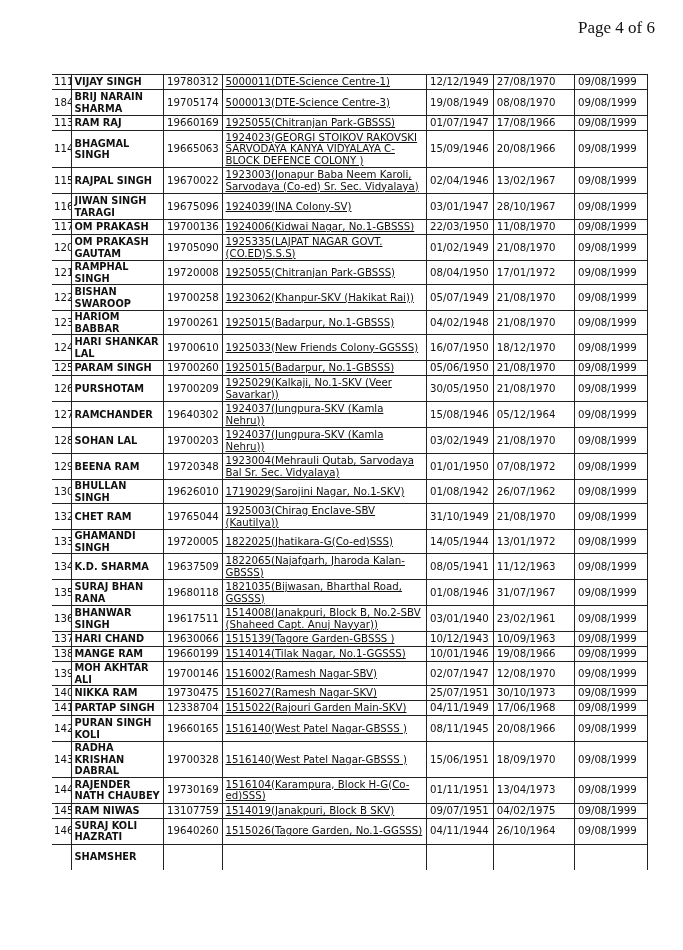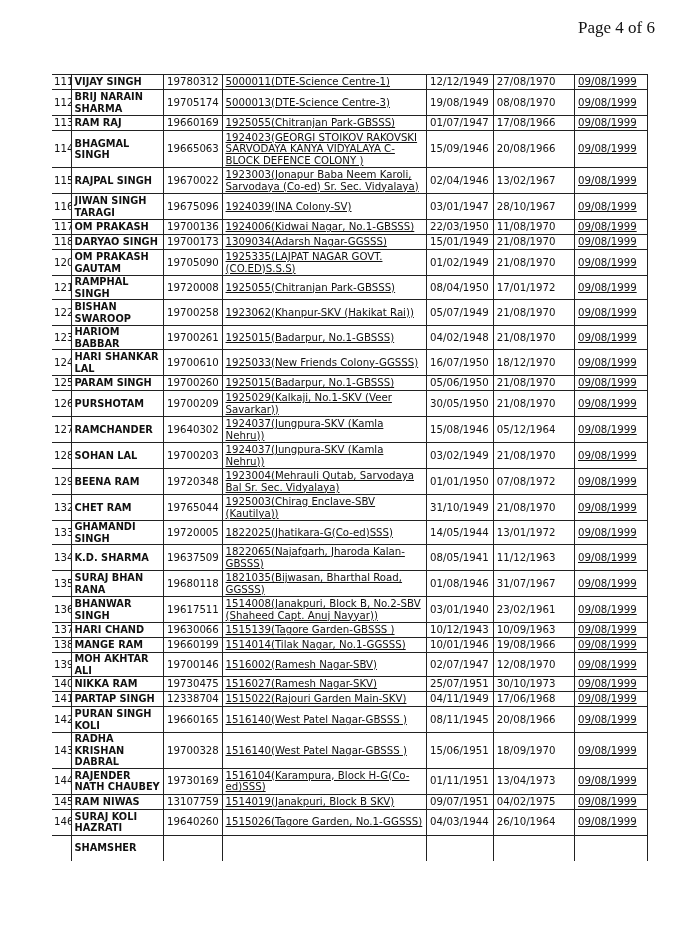--- a/index.html
+++ b/index.html
@@ -6,21 +6,21 @@
   body { width: 683px; height: 950px; position: relative; overflow: hidden; font-family: "DejaVu Sans", sans-serif; color: #111; }
   .page-label { position: absolute; top: 18px; right: 28px; font-family: "Liberation Serif", serif; font-size: 17px; color: #111; }
   table.records { position: absolute; left: 52px; top: 74px; border-collapse: collapse; table-layout: fixed; width: 596px; }
   table.records td { border: 1.4px solid #222; padding: 0 3px; font-size: 10.2px; line-height: 11.5px; vertical-align: middle; overflow: hidden; }
   table.records td.sno { width: 14px; padding: 0 2px; border-left: none; }
   table.records td.name { width: 83px; font-weight: bold; font-size: 9.8px; }
   table.records td.emp { width: 50px; }
   table.records td.school { width: 192px; text-decoration: underline; }
   table.records td.dob { width: 58px; }
   table.records td.doj { width: 72px; }
-  table.records td.dop { width: 64px; text-decoration: underline; }
+  table.records td.dop { width: 64px; }
   tr.h1 td { height: 14px; }
   tr.h2 td { height: 25px; }
   tr.h3 td { height: 36px; }
   table.records tr:last-child td { border-bottom: none; margin-top: 36px; }
 </style>
 </head>
 <body>
 
 <div class="page-label">Page 4 of 6</div>
 
@@ -29,21 +29,21 @@
       <tr class="h1">
         <td class="sno">111</td>
         <td class="name">VIJAY SINGH</td>
         <td class="emp">19780312</td>
         <td class="school">5000011(DTE-Science Centre-1)</td>
         <td class="dob">12/12/1949</td>
         <td class="doj">27/08/1970</td>
         <td class="dop">09/08/1999</td>
       </tr>
       <tr class="h2">
-        <td class="sno">112</td>
+        <td class="sno">184</td>
         <td class="name">BRIJ NARAIN SHARMA</td>
         <td class="emp">19705174</td>
         <td class="school">5000013(DTE-Science Centre-3)</td>
         <td class="dob">19/08/1949</td>
         <td class="doj">08/08/1970</td>
         <td class="dop">09/08/1999</td>
       </tr>
       <tr class="h1">
         <td class="sno">113</td>
         <td class="name">RAM RAJ</td>
@@ -82,29 +82,20 @@
       </tr>
       <tr class="h1">
         <td class="sno">117</td>
         <td class="name">OM PRAKASH</td>
         <td class="emp">19700136</td>
         <td class="school">1924006(Kidwai Nagar, No.1-GBSSS)</td>
         <td class="dob">22/03/1950</td>
         <td class="doj">11/08/1970</td>
         <td class="dop">09/08/1999</td>
       </tr>
-      <tr class="h1">
-        <td class="sno">118</td>
-        <td class="name">DARYAO SINGH</td>
-        <td class="emp">19700173</td>
-        <td class="school">1309034(Adarsh Nagar-GGSSS)</td>
-        <td class="dob">15/01/1949</td>
-        <td class="doj">21/08/1970</td>
-        <td class="dop">09/08/1999</td>
-      </tr>
       <tr class="h2">
         <td class="sno">120</td>
         <td class="name">OM PRAKASH GAUTAM</td>
         <td class="emp">19705090</td>
         <td class="school">1925335(LAJPAT NAGAR GOVT. (CO.ED)S.S.S)</td>
         <td class="dob">01/02/1949</td>
         <td class="doj">21/08/1970</td>
         <td class="dop">09/08/1999</td>
       </tr>
       <tr class="h1">
@@ -181,20 +172,29 @@
       </tr>
       <tr class="h2">
         <td class="sno">129</td>
         <td class="name">BEENA RAM</td>
         <td class="emp">19720348</td>
         <td class="school">1923004(Mehrauli Qutab, Sarvodaya Bal Sr. Sec. Vidyalaya)</td>
         <td class="dob">01/01/1950</td>
         <td class="doj">07/08/1972</td>
         <td class="dop">09/08/1999</td>
       </tr>
+      <tr class="h1">
+        <td class="sno">130</td>
+        <td class="name">BHULLAN SINGH</td>
+        <td class="emp">19626010</td>
+        <td class="school">1719029(Sarojini Nagar, No.1-SKV)</td>
+        <td class="dob">01/08/1942</td>
+        <td class="doj">26/07/1962</td>
+        <td class="dop">09/08/1999</td>
+      </tr>
       <tr class="h2">
         <td class="sno">132</td>
         <td class="name">CHET RAM</td>
         <td class="emp">19765044</td>
         <td class="school">1925003(Chirag Enclave-SBV (Kautilya))</td>
         <td class="dob">31/10/1949</td>
         <td class="doj">21/08/1970</td>
         <td class="dop">09/08/1999</td>
       </tr>
       <tr class="h1">
@@ -312,21 +312,21 @@
         <td class="school">1514019(Janakpuri, Block B SKV)</td>
         <td class="dob">09/07/1951</td>
         <td class="doj">04/02/1975</td>
         <td class="dop">09/08/1999</td>
       </tr>
       <tr class="h2">
         <td class="sno">146</td>
         <td class="name">SURAJ KOLI HAZRATI</td>
         <td class="emp">19640260</td>
         <td class="school">1515026(Tagore Garden, No.1-GGSSS)</td>
-        <td class="dob">04/03/1944</td>
+        <td class="dob">04/11/1944</td>
         <td class="doj">26/10/1964</td>
         <td class="dop">09/08/1999</td>
       </tr>
       <tr class="h2">
         <td class="sno"></td>
         <td class="name">SHAMSHER</td>
         <td class="emp"></td>
         <td class="school"></td>
         <td class="dob"></td>
         <td class="doj"></td>

